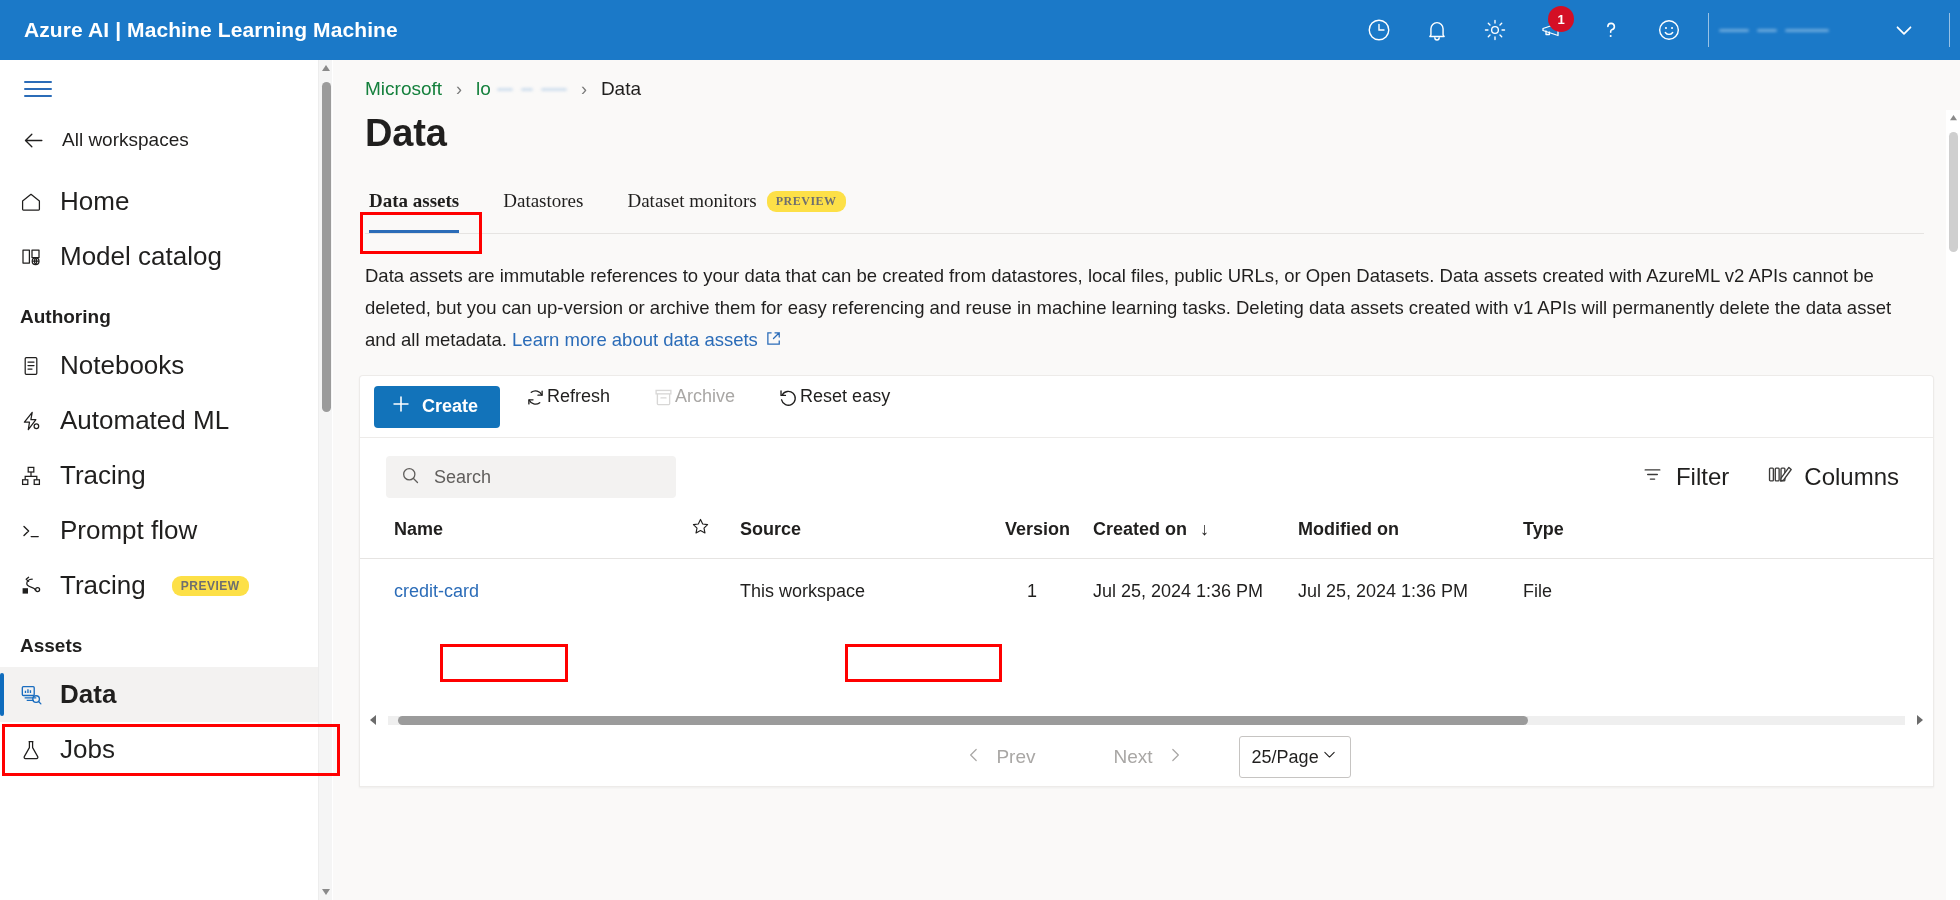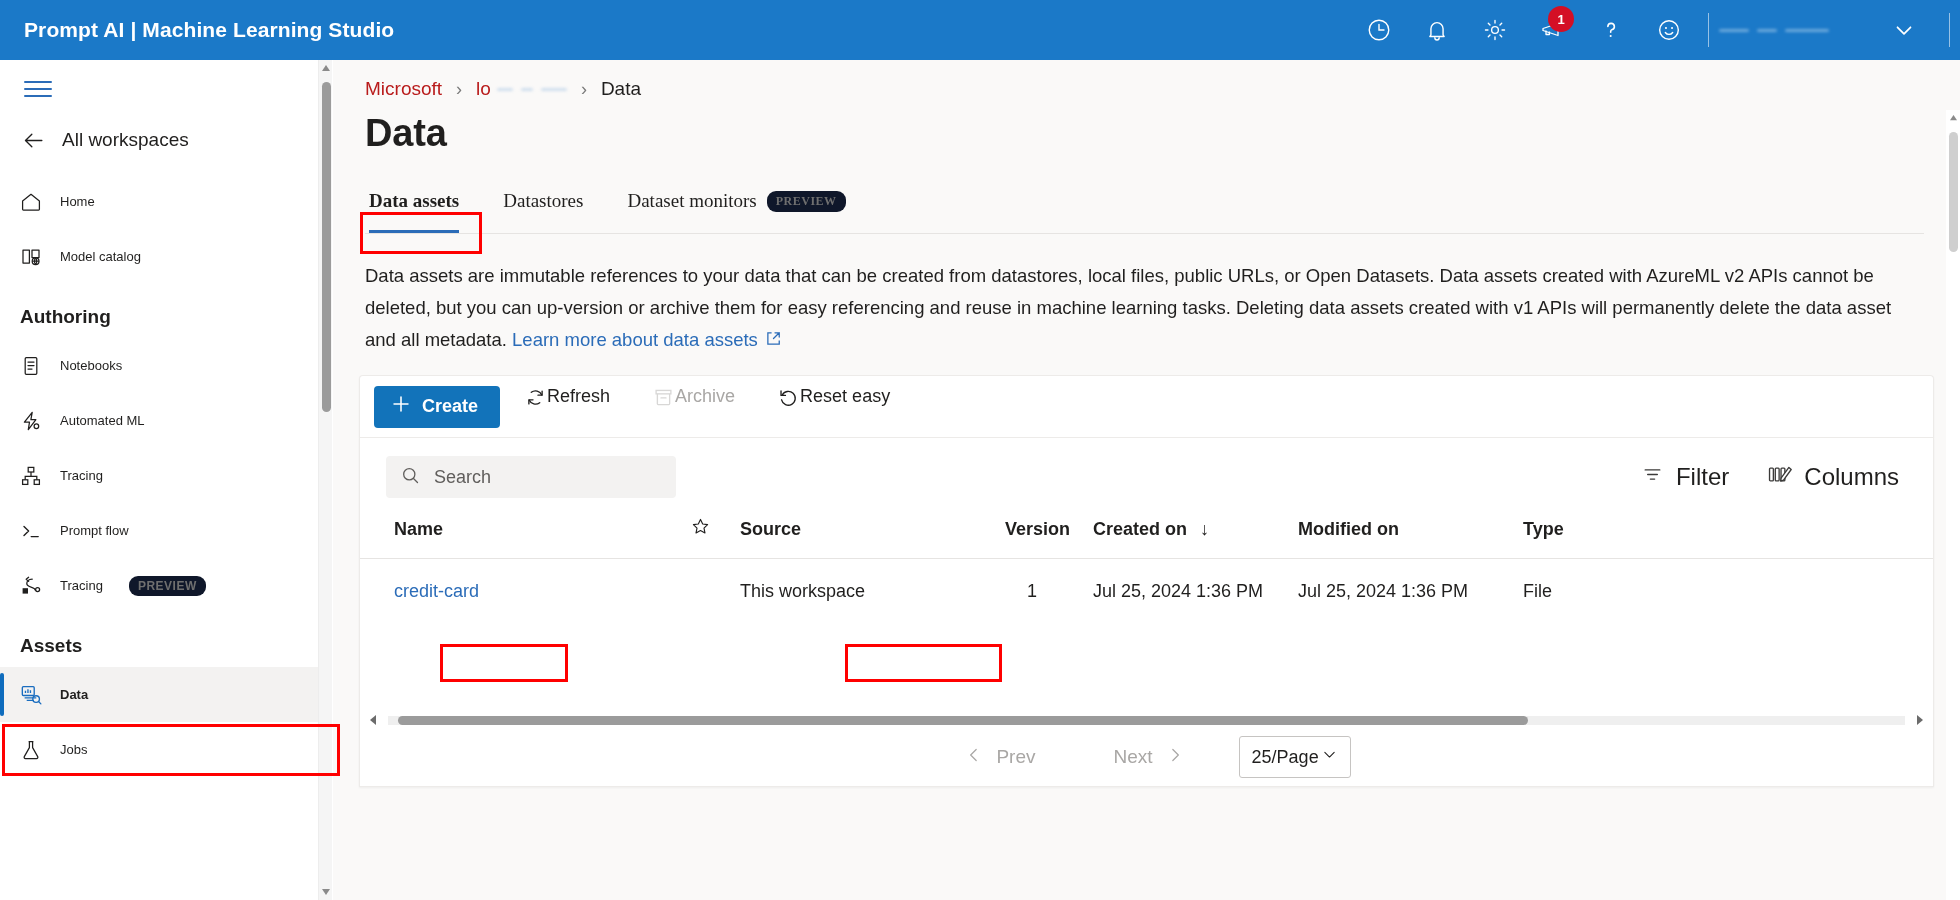--- a/index.html
+++ b/index.html
@@ -76,39 +76,39 @@
 
   .nav-item {
     height: 55px; display: flex; align-items: center;
     padding-left: 18px; cursor: pointer;
     position: relative; gap: 16px;
   }
   .nav-item .ico {
     width: 26px; display: flex; align-items: center; justify-content: center;
     color: #201f1e; flex: 0 0 26px;
   }
-  .nav-item .lbl { font-size: 13px; color: #201f1e; white-space: nowrap; }
+  .nav-item .lbl { font-size: 26px; color: #201f1e; white-space: nowrap; }
   .nav-item.selected { background: #f3f2f1; }
   .nav-item.selected::before {
     content: ""; position: absolute; left: 0; top: 6px; bottom: 6px;
     width: 4px; background: #0f6cbd; border-radius: 2px;
   }
   .nav-item.selected .ico { color: #1a6dbf; }
   .nav-item.selected .lbl { font-weight: 600; }
 
   .nav-back { height: 52px; margin-top: 14px; padding-left: 20px; }
   .nav-back .lbl { font-size: 19px; }
 
   .section-head {
     font-size: 19px; font-weight: 700;
     padding: 22px 0 10px 20px; color: #201f1e;
   }
   .preview-pill {
     display: inline-flex; align-items: center;
-    background: #0f172a; color: #6f6f6f;
+    background: #fde047; color: #6f6f6f;
     font-size: 12px; letter-spacing: .5px;
     border-radius: 9px; padding: 3px 9px 3px 9px;
     margin-left: 10px; font-weight: 600;
   }
 
   
   .side-scroll {
     position: absolute; top: 60px; left: 318px;
     width: 14px; height: 840px;
     background: #f5f5f5;
@@ -130,21 +130,21 @@
     position: absolute; top: 60px; left: 333px;
     width: 1627px; height: 840px;
     background: #faf9f8;
     overflow: hidden;
   }
   .breadcrumb {
     display: flex; align-items: center;
     padding: 14px 0 0 32px; gap: 14px;
     font-size: 19px; height: 44px;
   }
-  .bc-link { color: #b91c1c; cursor: pointer; }
+  .bc-link { color: #15803d; cursor: pointer; }
   .bc-sep { color: #7a7a7a; font-size: 18px; }
   .bc-cur { color: #201f1e; }
   .bc-blur {
     display: inline-flex; gap: 8px; align-items: center; opacity: .4;
     margin-left: 2px;
   }
   .bc-blur i { display:block; height: 3px; background: #8fb6dd; border-radius: 2px; filter: blur(1.5px); }
   .bc-blur i:nth-child(1){ width: 16px; }
   .bc-blur i:nth-child(2){ width: 12px; }
   .bc-blur i:nth-child(3){ width: 26px; }
@@ -311,21 +311,21 @@
     position: absolute;
     border: 3px solid #ff0000;
     pointer-events: none;
     z-index: 50;
   }
 </style>
 </head>
 <body>
 
 <div class="topbar">
-  <div class="brand">Prompt AI | Machine Learning Studio</div>
+  <div class="brand">Azure AI | Machine Learning Machine</div>
 
   <div class="topbar-right">
 
     <div class="hicon">
       <svg width="26" height="26" viewBox="0 0 24 24" fill="none" stroke="#fff" stroke-width="1.3">
         <circle cx="12" cy="12" r="9"></circle>
           <path d="M12 6.8V12h4.6" stroke-linecap="round"></path>
       </svg>
     </div>
 

